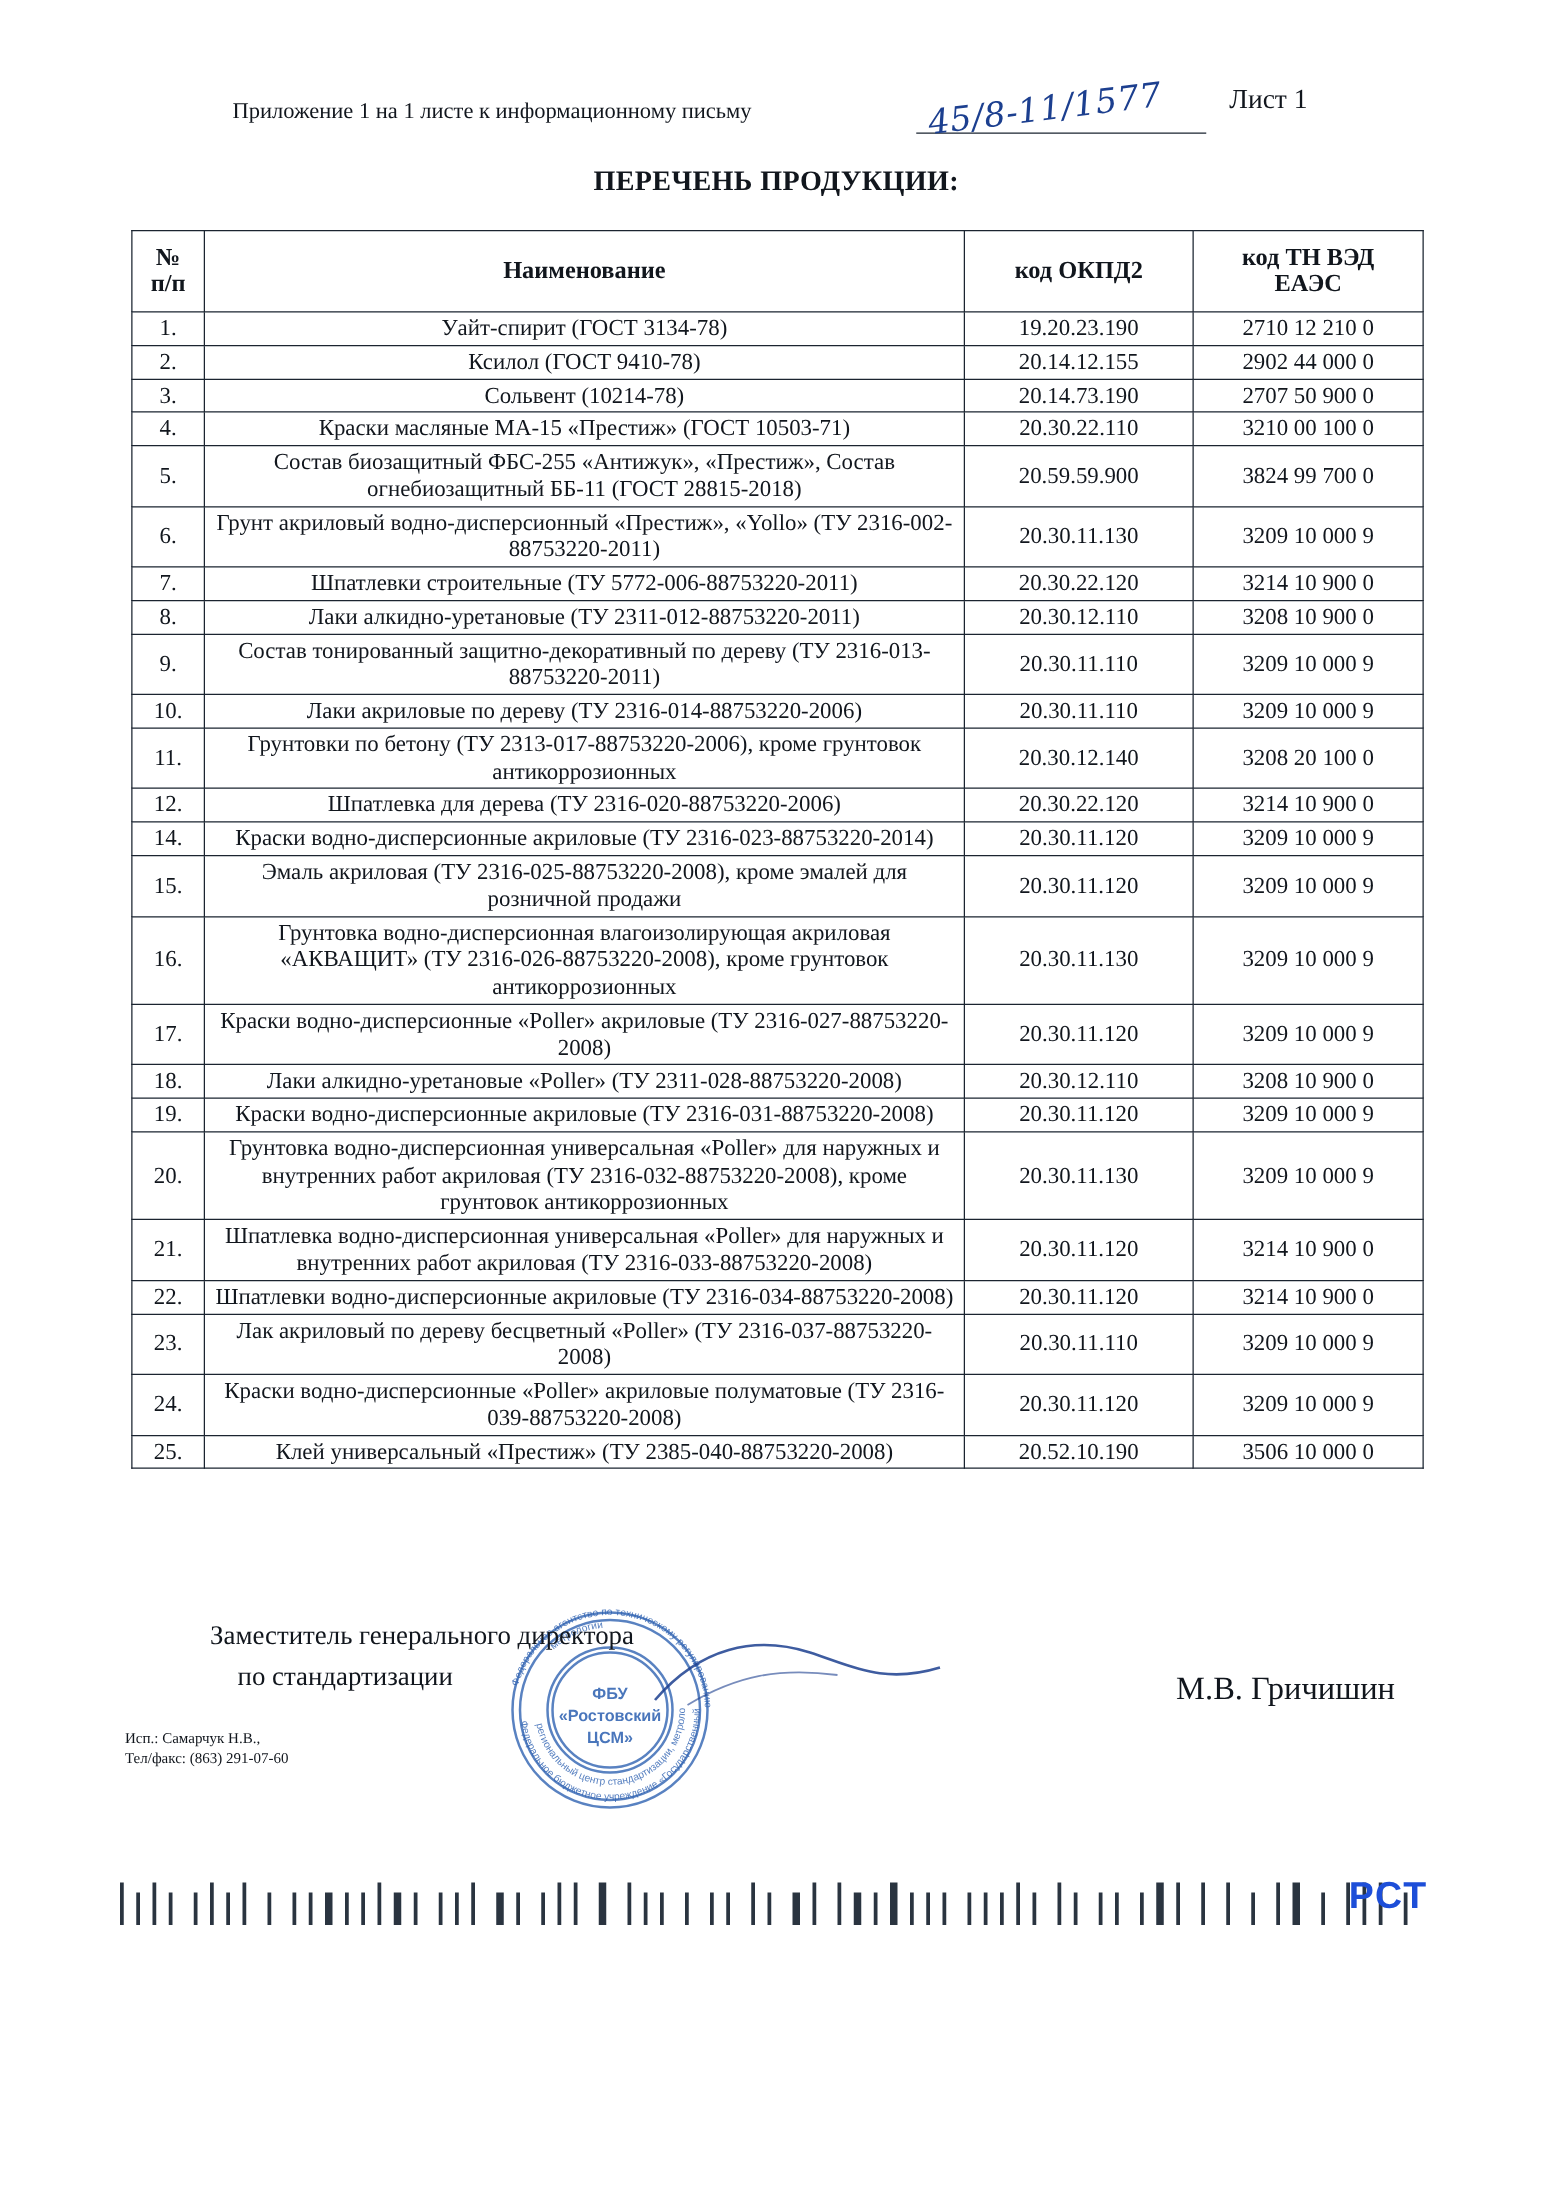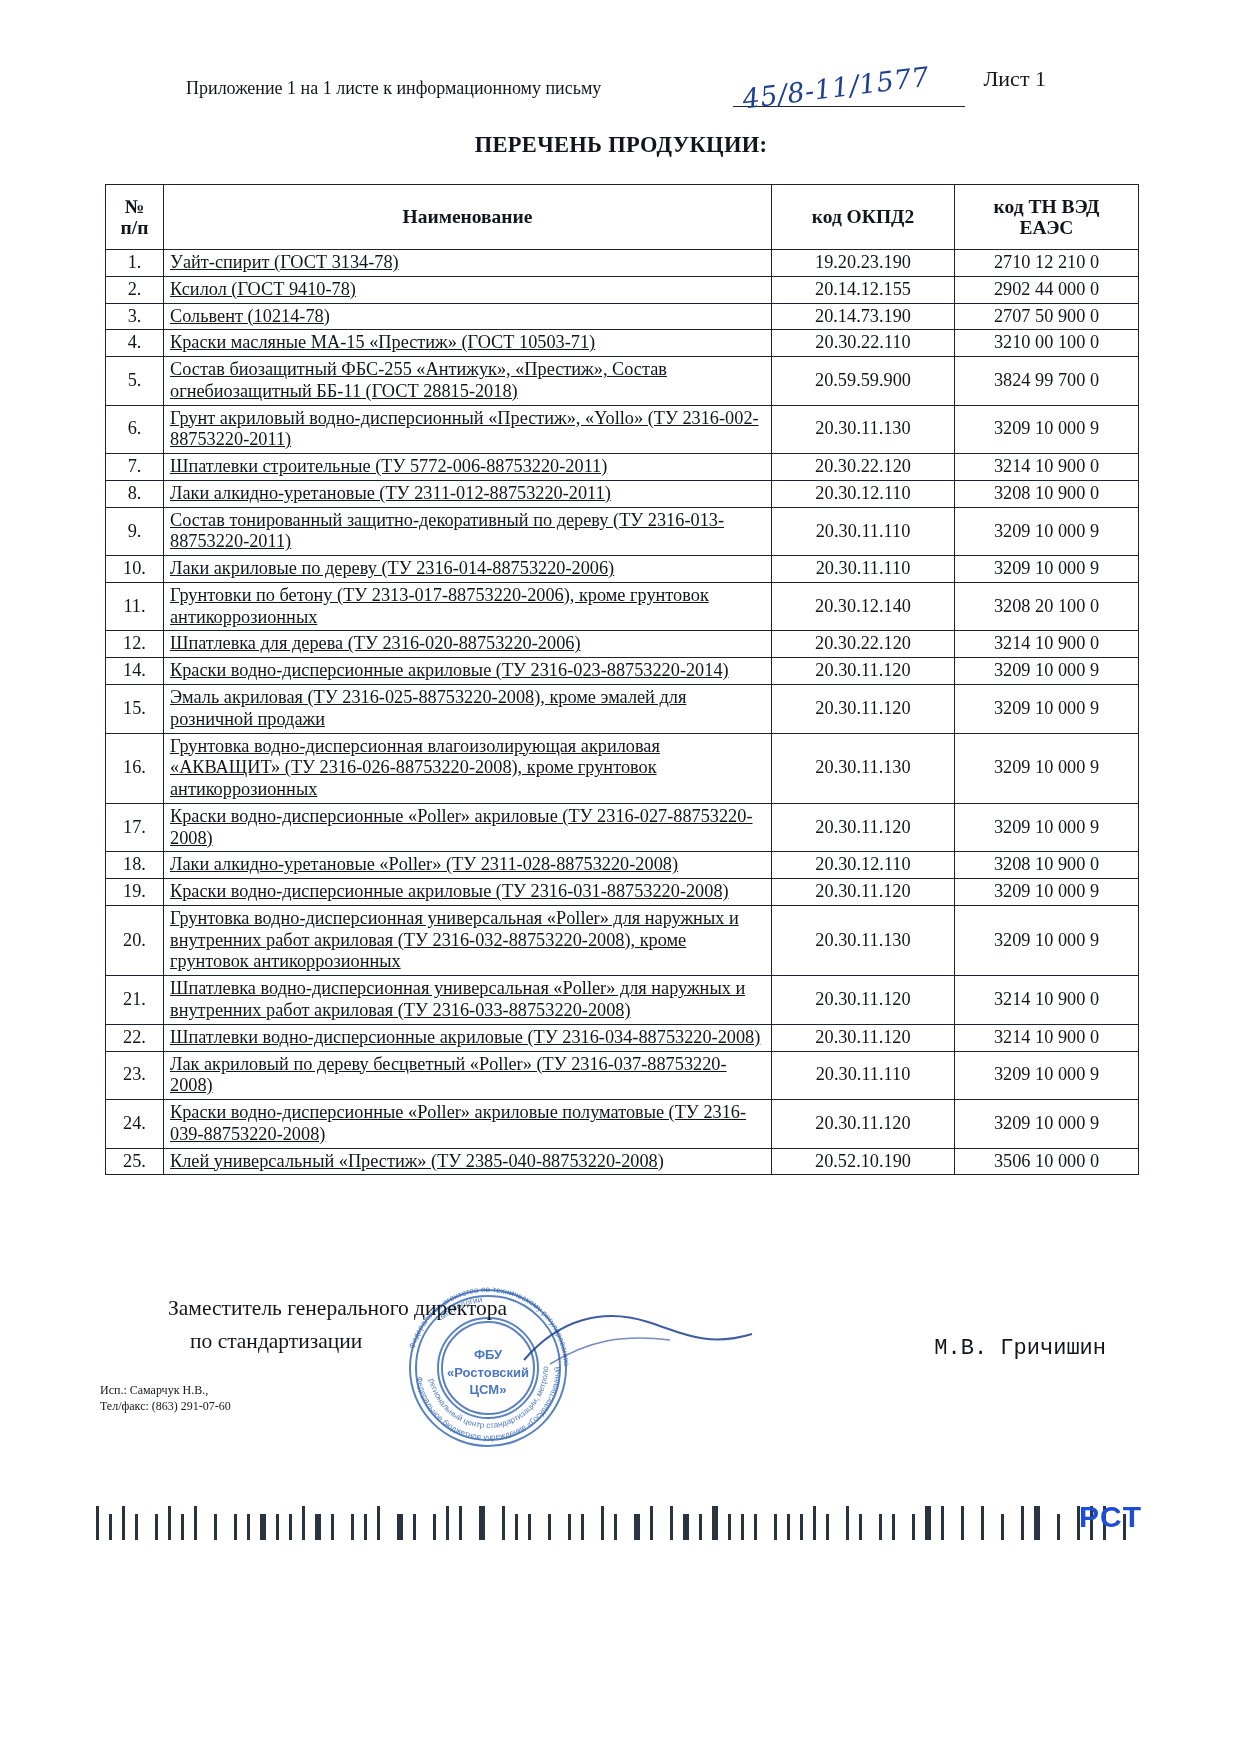--- a/index.html
+++ b/index.html
@@ -110,23 +110,22 @@
     text-align: center;
     vertical-align: bottom;
     font-size: 18.5px;
     padding-bottom: 3px;
   }
   td.num.single {
     vertical-align: middle;
     padding-bottom: 2px;
   }
   td.name {
-    text-align: left;
+    text-align: center;
     padding-left: 9px;
-    text-decoration: underline;
   }
   td.code {
     text-align: center;
     font-size: 18.5px;
     white-space: nowrap;
   }
   .th-2line { line-height: 1.08; }
 
   
   .sign-block {
@@ -134,25 +133,24 @@
     top: 1296px;
     left: 150px;
     width: 950px;
     font-size: 21.5px;
     margin-left: 18px;
   }
   .sign-line1 { white-space: nowrap; }
   .sign-line2 { margin-top: 8px; margin-left: 22px; white-space: nowrap; }
   .sign-name {
     position: absolute;
-    right: 12px;
+    right: 2px;
     top: 40px;
-    font-size: 22px;
+    font-size: 26px;
     white-space: nowrap;
-    font-family: Liberation Mono, monospace;
   }
 
   
   .stamp {
     position: absolute;
     left: 388px;
     top: 1268px;
     width: 200px;
     height: 200px;
     pointer-events: none;

